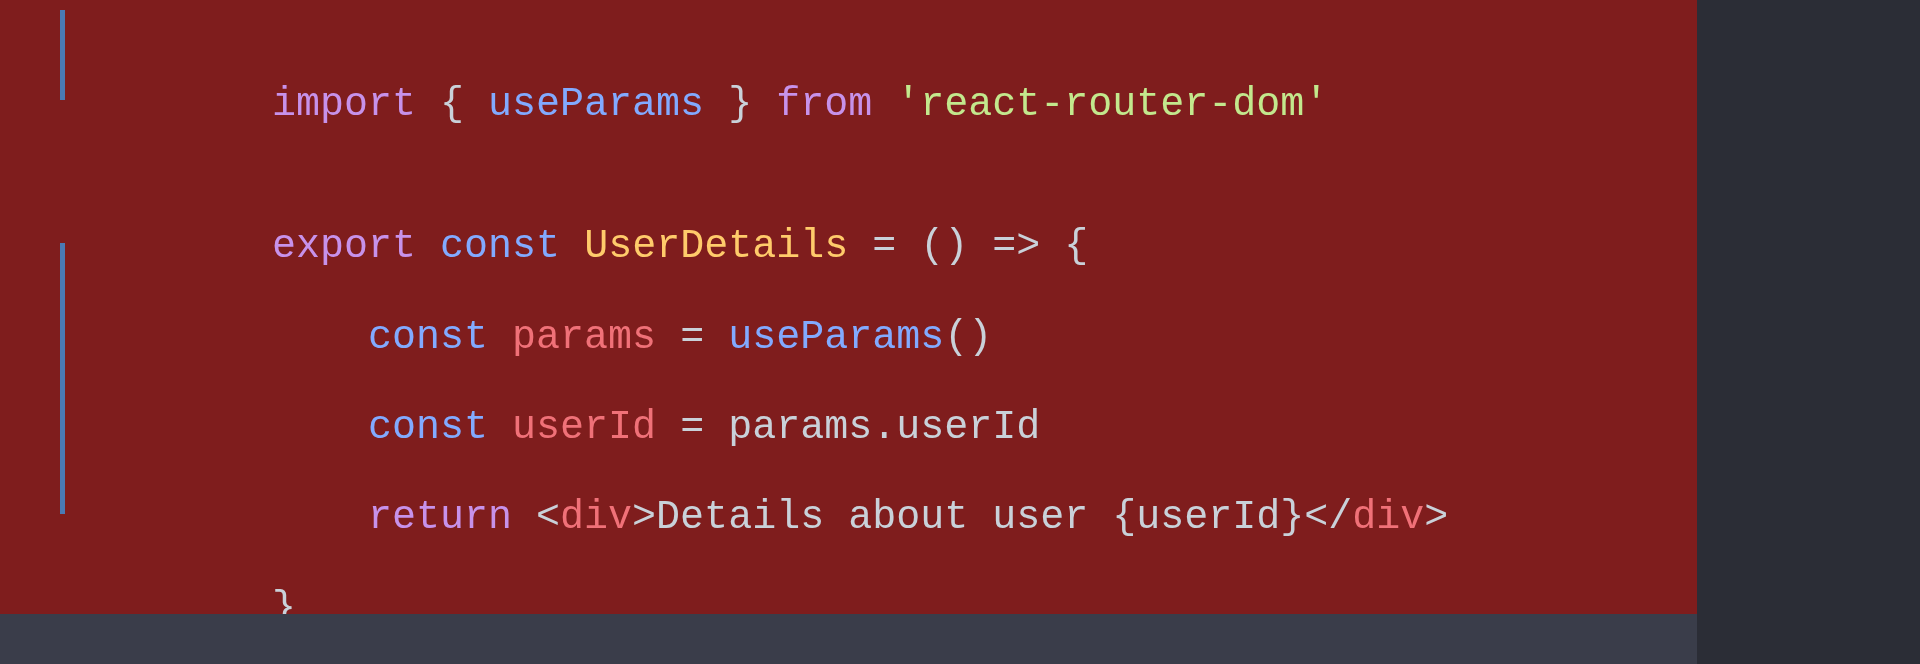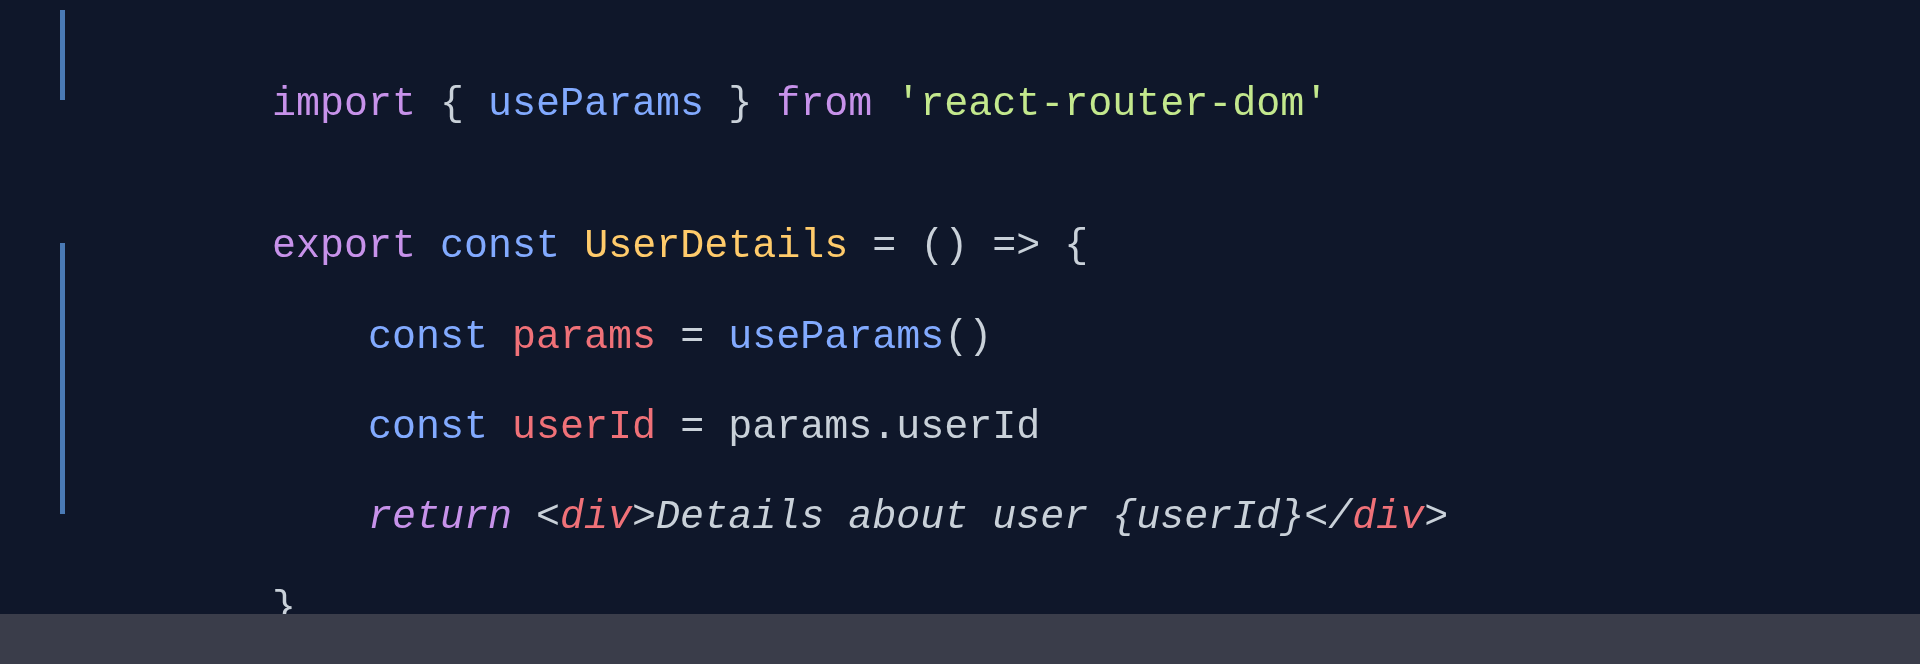--- a/index.html
+++ b/index.html
@@ -10,23 +10,23 @@
 
     body {
       background-color: #2b2d36;
       width: 1920px;
       height: 664px;
       overflow: hidden;
       font-family: 'Courier New', Courier, monospace;
     }
 
     .editor-container {
-      width: 1920px;
+      width: 1697px;
       height: 664px;
-      background-color: #0f172a;
+      background-color: #7f1d1d;
       display: flex;
       flex-direction: column;
       padding: 0;
     }
 
     .code-area {
       flex: 1;
       display: flex;
       flex-direction: column;
       padding: 10px 0;
@@ -139,21 +139,21 @@
 
     <div class="code-line left-border-line" style="min-height:78px;">
       <div class="line-gutter">
         <span class="line-number"></span>
       </div>
       <div class="line-content">
         <span class="normal">    </span><span class="kw-const">const</span><span class="normal"> </span><span class="param-name">userId</span><span class="normal"> = params.userId</span>
       </div>
     </div>
 
-    <div class="code-line left-border-line" style="min-height:78px;font-style:italic;">
+    <div class="code-line left-border-line" style="min-height:78px;">
       <div class="line-gutter">
         <span class="line-number"></span>
       </div>
       <div class="line-content">
         <span class="normal">    </span><span class="kw-return">return</span><span class="normal"> &lt;</span><span class="jsx-tag">div</span><span class="normal">&gt;Details about user {userId}&lt;/</span><span class="jsx-tag">div</span><span class="normal">&gt;</span>
       </div>
     </div>
 
     <div class="code-line" style="min-height:78px;">
       <div class="line-gutter">

